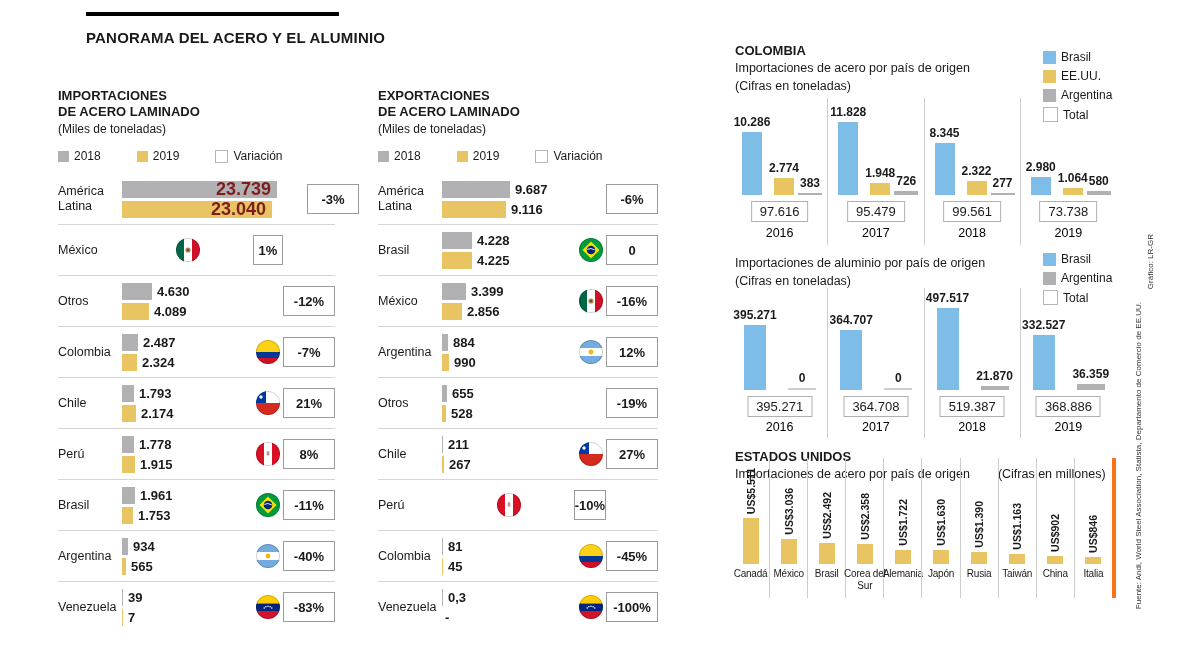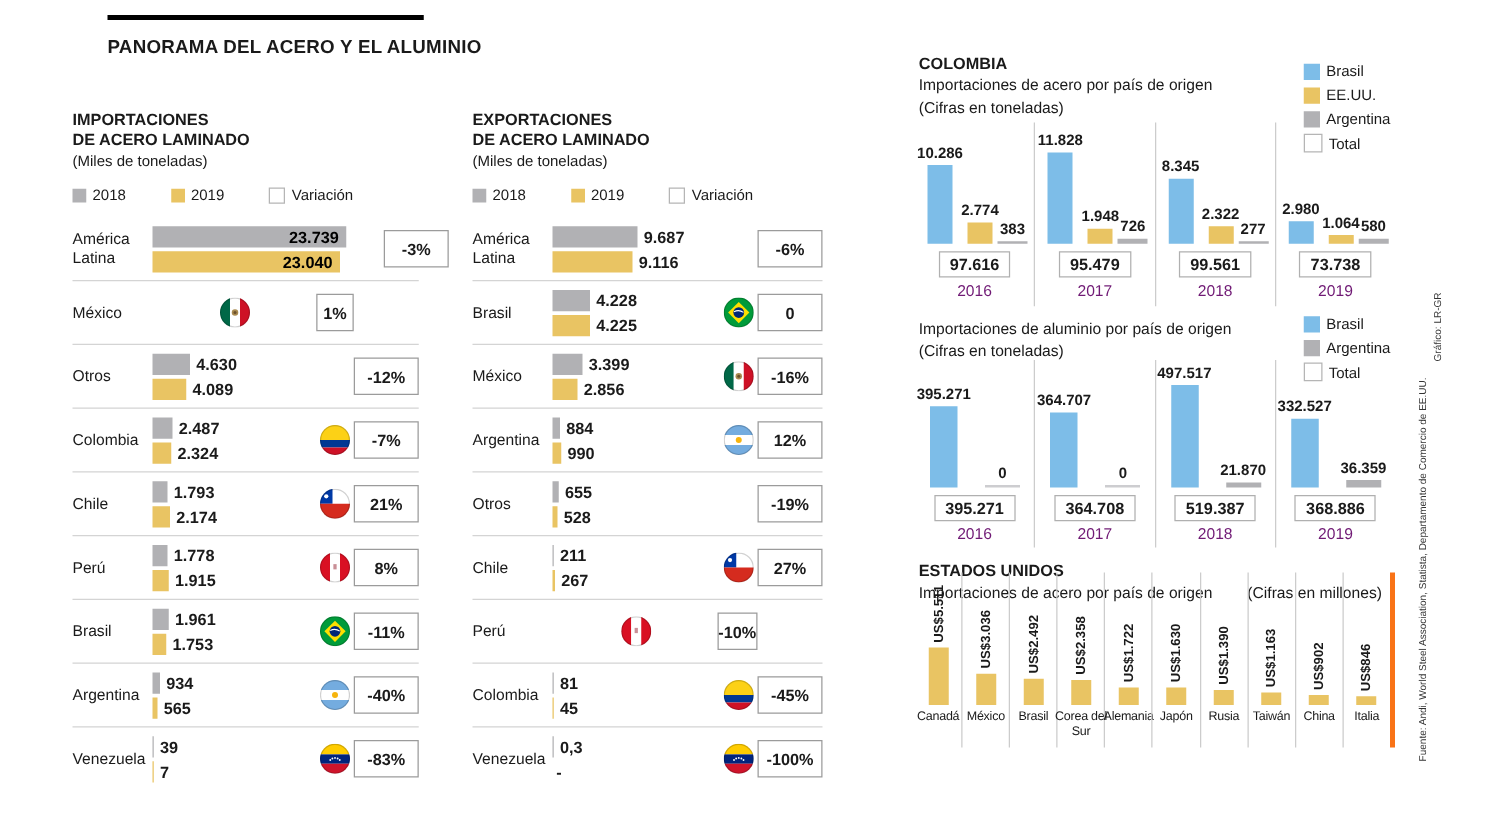--- a/index.html
+++ b/index.html
@@ -19,39 +19,39 @@
   .sw.white{background:#fff;border:1px solid #b5b5b5;}
   .vlegend .sw{width:13px;height:13px;}
 
   .p-rows{margin-top:11px;}
   .prow{display:grid;grid-template-columns:64px 1fr 30px 52px;align-items:center;height:50px;}
   .prow + .prow{border-top:1px solid #d4d4d4;}
   .rlabel{font-size:12.5px;line-height:1.2;}
   .bars{display:flex;flex-direction:column;gap:3px;justify-content:center;}
   .bline{display:flex;align-items:center;height:17px;}
   .bar{height:17px;flex:none;}
-  .bar.inside{display:flex;align-items:center;justify-content:flex-end;color:#000000;font-size:13px;font-weight:bold;padding-right:6px;box-sizing:border-box;}
+  .bar.inside{display:flex;align-items:center;justify-content:flex-end;color:#7f1d1d;font-size:18px;font-weight:bold;padding-right:6px;box-sizing:border-box;}
   .bval{font-size:13px;font-weight:bold;margin-left:5px;white-space:nowrap;}
   .flagcell{display:flex;justify-content:center;}
   .flag{width:24px;height:24px;display:inline-block;}
   .varcell{display:flex;justify-content:flex-end;}
   .varbox{width:50px;height:28px;border:1px solid #9b9b9b;display:flex;align-items:center;justify-content:center;font-size:13px;font-weight:bold;background:#fff;}
 
   .rc-head{position:absolute;font-size:12.5px;line-height:1.4;}
   .rc-head .region{font-weight:bold;font-size:13px;}
   .vlegend{position:absolute;font-size:12px;}
   .vlegend .li{margin-bottom:5px;}
 
   .gchart{position:absolute;display:flex;}
   .ggroup{position:relative;flex:1;height:100%;}
   .ggroup + .ggroup{border-left:1px solid #cccccc;}
   .gbar{position:absolute;}
   .gval{position:absolute;font-size:12px;font-weight:bold;white-space:nowrap;transform:translateX(-50%);}
-  .gtotal{position:absolute;left:50%;transform:translateX(-50%);border:1px solid #b0b0b0;background:#fff;font-size:13px;font-weight:bold;padding:2px 8px;white-space:nowrap;}
-  .gyear{position:absolute;left:0;right:0;text-align:center;font-size:12.5px;color:#701a75;}
+  .gtotal{position:absolute;left:50%;transform:translateX(-50%);border:1px solid #b0b0b0;background:#fff;font-size:13px;font-weight:normal;padding:2px 8px;white-space:nowrap;}
+  .gyear{position:absolute;left:0;right:0;text-align:center;font-size:12.5px;color:#000000;}
 
   .uschart{position:absolute;display:flex;}
   .uscell{position:relative;flex:1;}
   .uscell + .uscell{border-left:1px solid #cccccc;}
   .uscell:last-child{border-right:4px solid #f97316;}
   .usbar{position:absolute;left:50%;transform:translateX(-50%);width:16px;}
   .usval{position:absolute;left:0;right:0;display:flex;justify-content:center;}
   .usval span{writing-mode:vertical-rl;transform:rotate(180deg);font-size:10.5px;font-weight:bold;white-space:nowrap;}
   .uslabel{position:absolute;left:-3px;right:-3px;text-align:center;font-size:10px;line-height:1.15;letter-spacing:-.2px;}
 

